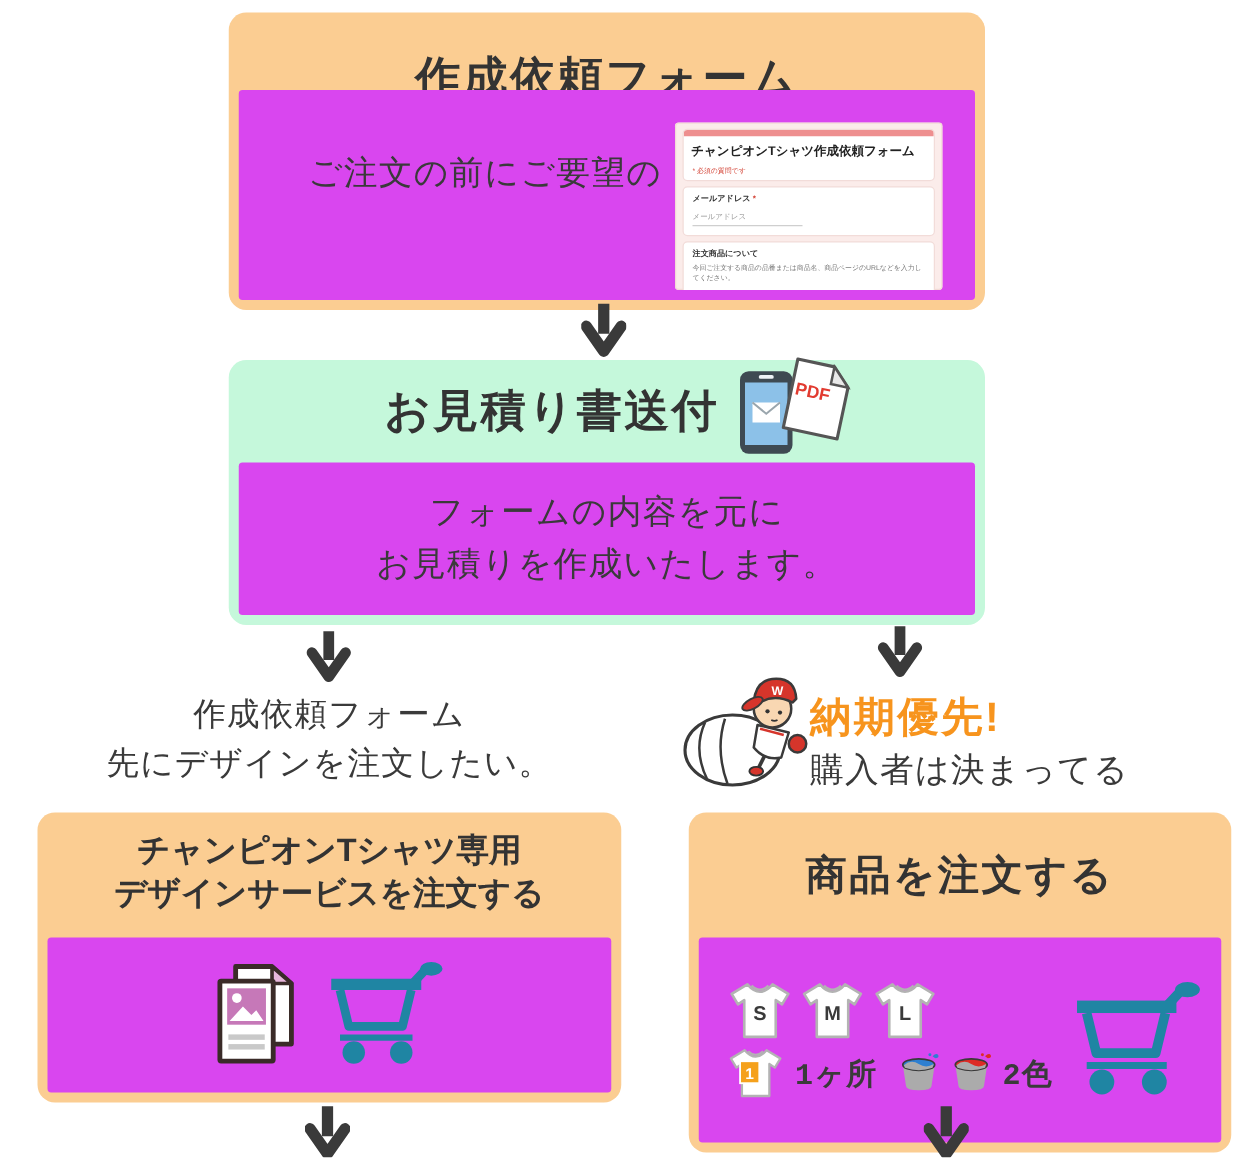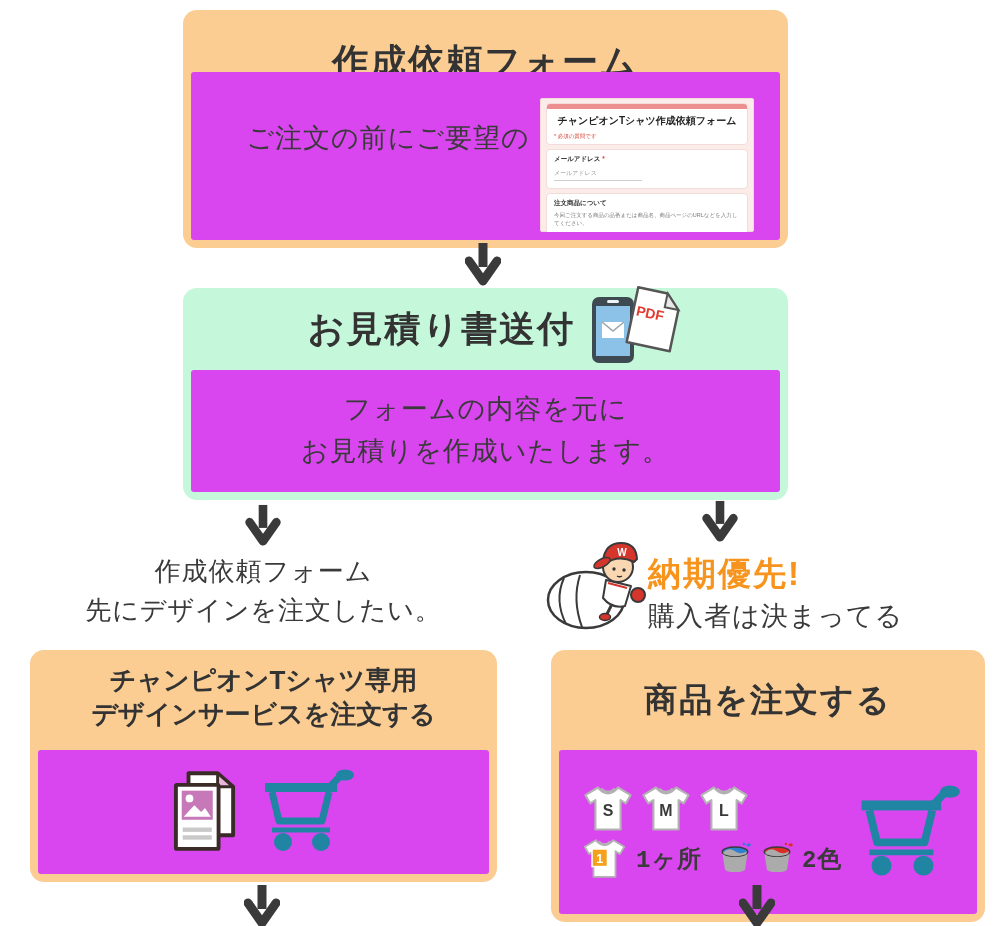--- a/index.html
+++ b/index.html
@@ -21,21 +21,21 @@
   .hand{color:#3a3a3a;}
   .arrow{position:absolute;}
   
   .form-preview{
     position:absolute;top:26px;right:26px;width:214px;height:134px;
     background:#fbecea;border-radius:3px;padding:5px 6px;box-sizing:border-box;
     overflow:hidden;box-shadow:0 0 0 1px #f3dad6 inset;
   }
   .fp-card{background:#fff;border-radius:4px;border:1px solid #f2dcd9;overflow:hidden;margin-bottom:4px;}
   .fp-bar{height:5px;background:#ee8f8f;}
-  .fp-title{font-size:10px;font-weight:bold;color:#222;padding:5px 6px 4px 6px;letter-spacing:0;white-space:nowrap;text-align:center;}
+  .fp-title{font-size:10px;font-weight:bold;color:#222;padding:5px 6px 4px 6px;letter-spacing:0;white-space:nowrap;}
   .fp-note{font-size:5.5px;color:#d23f31;padding:1px 7px 4px 7px;}
   .fp-label{font-size:6.5px;font-weight:bold;color:#333;padding:5px 7px 1px 7px;}
   .fp-req{color:#d23f31;}
   .fp-input{font-size:6px;color:#9a9a9a;margin:4px 7px 7px 7px;border-bottom:1px solid #cfcfcf;width:88px;padding-bottom:2px;}
   .fp-desc{font-size:5.5px;color:#777;padding:2px 7px 7px 7px;line-height:1.5;}
   
   .big-desc{font-size:27px;line-height:1.55;letter-spacing:1px;text-align:center;}
   .branch-note{position:absolute;font-size:26px;line-height:1.5;letter-spacing:1px;text-align:center;color:#3a3a3a;}
   .priority{position:absolute;font-size:33px;font-weight:bold;color:#f7941d;letter-spacing:2px;}
   .size-label{font-size:24px;font-weight:bold;color:#3a3a3a;letter-spacing:1px;font-family:Liberation Mono, monospace;}

